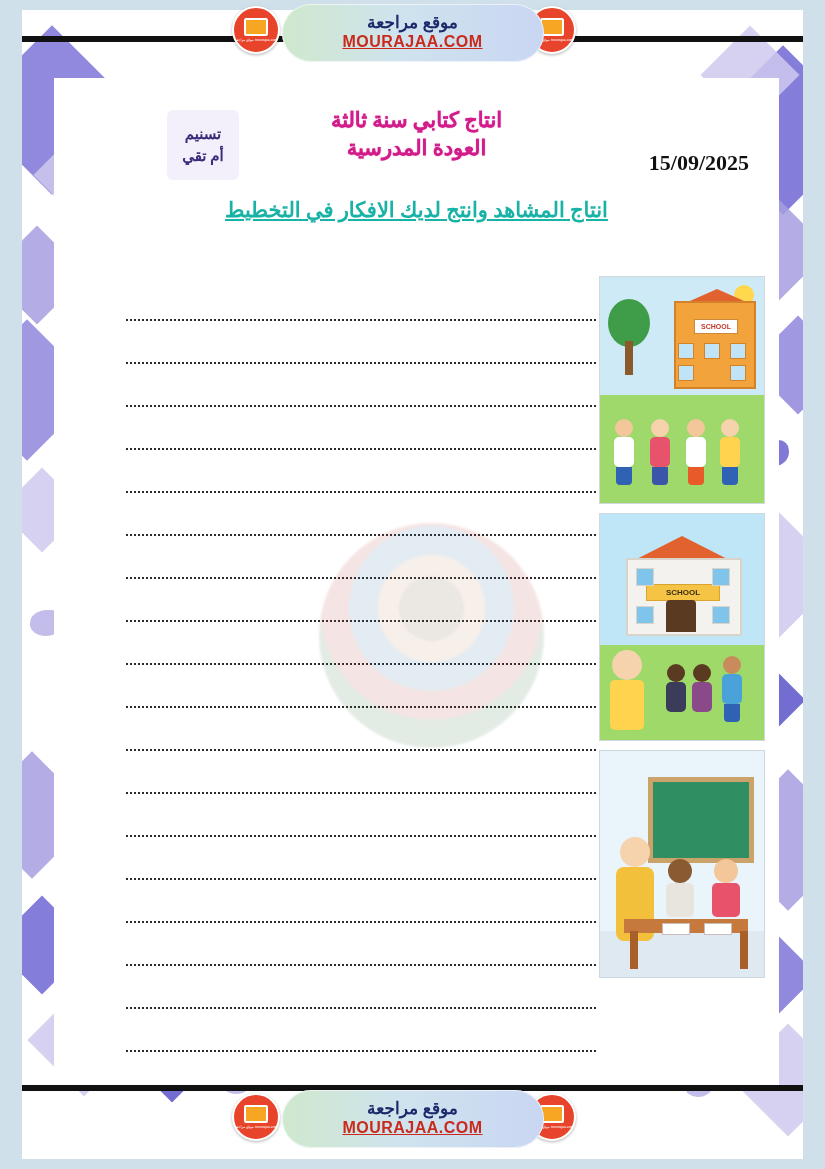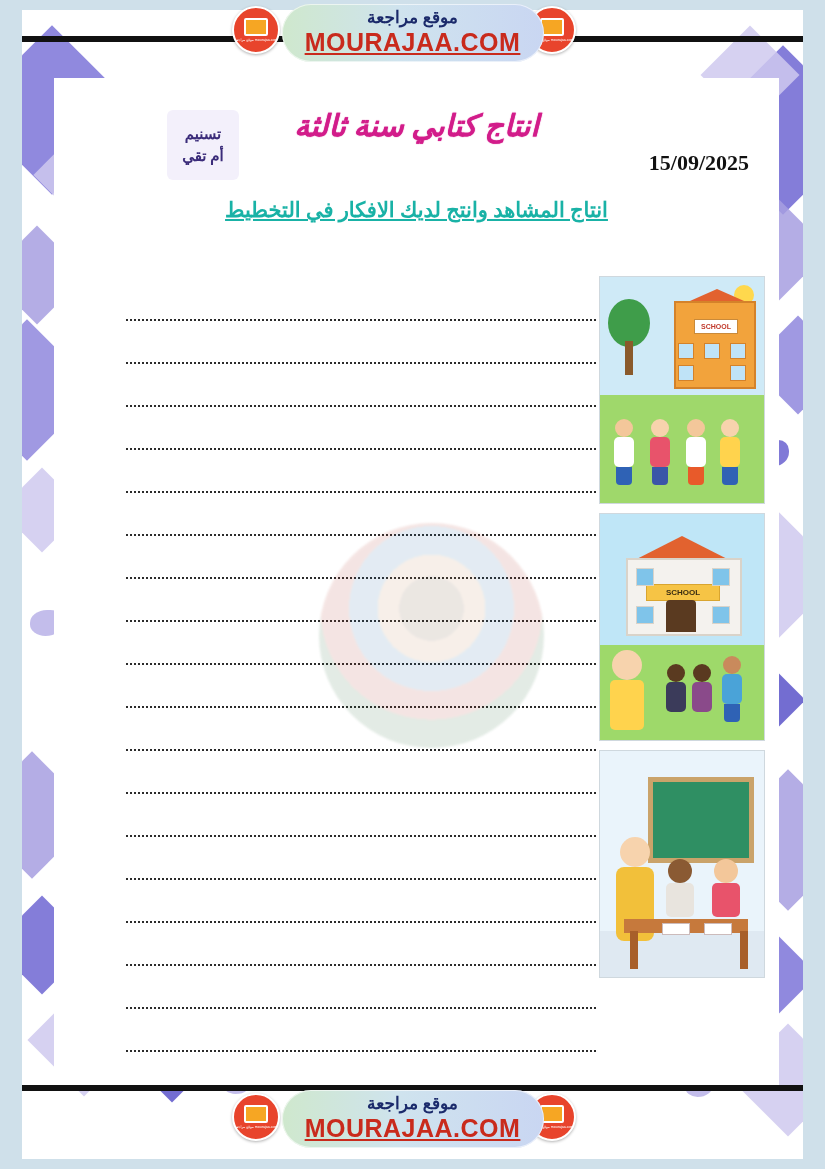--- a/index.html
+++ b/index.html
@@ -27,21 +27,21 @@
   .barwrap{position:absolute;left:0;width:825px;height:64px;z-index:40;}
   .bar-line{position:absolute;left:22px;width:781px;height:6px;background:#111;}
   .brandpill{
     position:absolute;left:50%;transform:translateX(-50%);
     width:262px;height:58px;border-radius:30px;
     background:linear-gradient(90deg,#cfe8cd 0%,#cfe3ee 45%,#c9d6f2 100%);
     display:flex;flex-direction:column;align-items:center;justify-content:center;
     box-shadow:0 0 0 1px rgba(255,255,255,.6) inset;
   }
   .brandpill .t1{font-size:17px;font-weight:bold;color:#1b2a6b;line-height:1.1;}
-  .brandpill .t2{font-size:25px;font-weight:bold;color:#c92a1c;letter-spacing:.5px;
+  .brandpill .t2{font-size:16px;font-weight:bold;color:#c92a1c;letter-spacing:.5px;
                  text-decoration:underline;line-height:1.15;}
   .logo{
     position:absolute;width:44px;height:44px;border-radius:50%;
     background:#e8442c;border:2px solid #fff;box-shadow:0 1px 3px rgba(0,0,0,.3);
     display:flex;flex-direction:column;align-items:center;justify-content:center;
   }
   .logo .book{width:20px;height:14px;background:#f6a623;border-radius:2px;
                border:2px solid #fff;}
   .logo .ltxt{font-size:3.6px;color:#fff;margin-top:2px;}
 
@@ -54,25 +54,24 @@
   .namebox{
     position:absolute;left:113px;top:32px;width:72px;height:70px;
     background:#f3f0fb;border-radius:6px;
     display:flex;flex-direction:column;align-items:center;justify-content:center;
     color:#3b2c7a;font-size:15px;font-weight:bold;line-height:1.5;
     font-family:"Liberation Serif", serif;
   }
 
   .title-wrap{position:absolute;left:0;top:28px;width:725px;text-align:center;}
   .title1,.title2{
-    color:#d21c8a;font-weight:bold;font-size:30px;line-height:1.35;
+    color:#d21c8a;font-weight:bold;font-size:21px;line-height:1.35;
     font-family:"Liberation Serif", serif;
     text-shadow:0 0 1px #d21c8a;
     direction:rtl;
-    font-style:italic;
   }
   .date{
     position:absolute;right:30px;top:72px;font-size:22px;font-weight:bold;color:#111;
     font-family:"Liberation Serif", serif;
   }
 
   .instruction{
     position:absolute;left:0;top:120px;width:725px;text-align:center;
     color:#19b2a6;font-size:21px;font-weight:bold;direction:rtl;
     text-decoration:underline;
@@ -179,20 +178,21 @@
 
   <div class="sheet">
 
     <div class="namebox">
       <span>تسنيم</span>
       <span>أم تقي</span>
     </div>
 
     <div class="title-wrap">
       <div class="title1">انتاج كتابي سنة ثالثة</div>
+      <div class="title2">العودة المدرسية</div>
     </div>
 
     <div class="date">15/09/2025</div>
 
     <div class="instruction">انتاج المشاهد وانتج لديك الافكار في التخطيط</div>
 
     <div class="lines">
       <div class="wline"></div>
       <div class="wline"></div>
       <div class="wline"></div>

